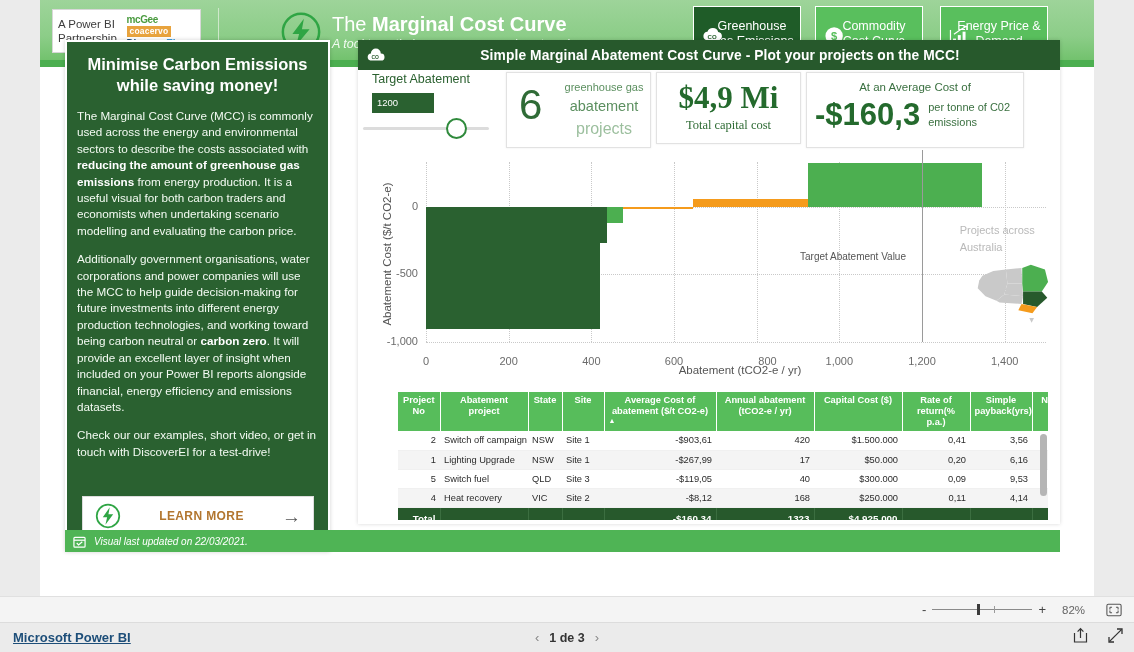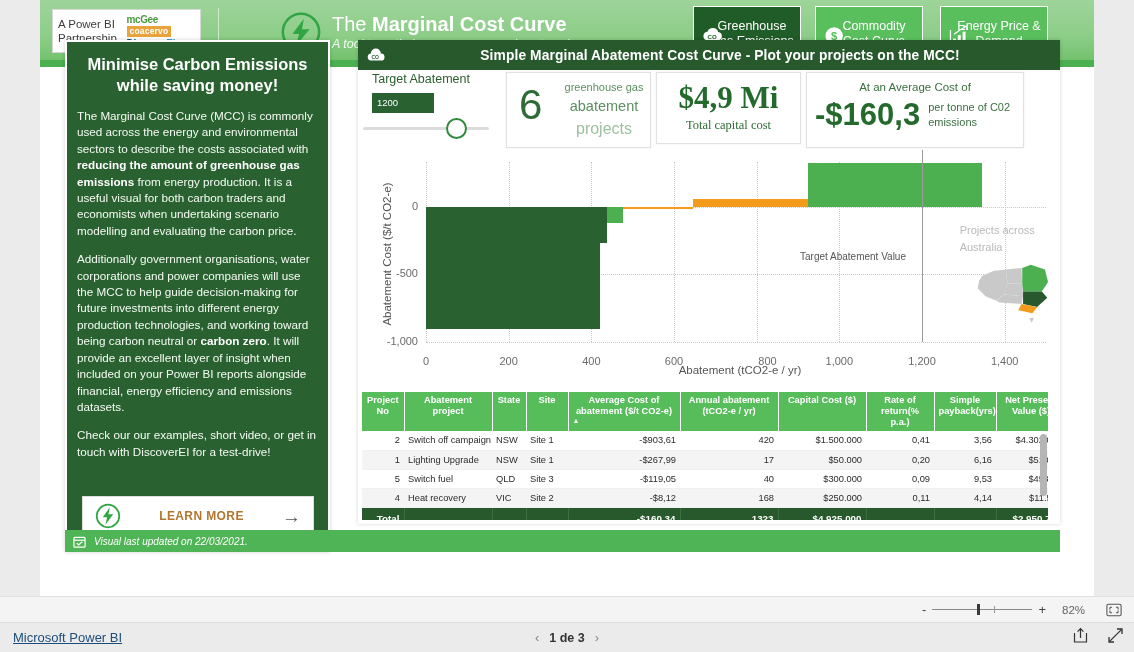--- a/index.html
+++ b/index.html
@@ -194,21 +194,21 @@
     position:absolute; font-size:10px; color:#555555; white-space:nowrap;
   }
   #maplbl {
     position:absolute; font-size:11px; color:#b9b9b9; text-align:left;
     width:110px; line-height:17px;
   }
   #ausmap { position:absolute; }
 
   
   #table { position:absolute; left:4px; top:352px; width:686px; height:128px; overflow:hidden; }
-  table { border-collapse:collapse; width:682px; table-layout:fixed; }
+  table { border-collapse:collapse; width:682px; table-layout:fixed;margin-left:36px; }
   thead th {
     background:#57bd5b; color:#ffffff; font-size:9.3px; font-weight:bold;
     padding:3px 4px; vertical-align:top; line-height:11px;
     border-right:1px solid #ffffff; height:38px;
   }
   thead th .sortmark { display:block; font-size:7px; line-height:7px; }
   tbody td {
     font-size:9.3px; color:#2b2b2b; padding:3px 4px; height:19px;
     border-bottom:1px solid #f0f0f0; background:#ffffff;
     white-space:nowrap; overflow:hidden;
@@ -248,21 +248,21 @@
   #zpct { font-size:11.5px; color:#666; margin-left:10px; width:30px; }
   #fitbtn { margin:0 12px 0 14px; width:16px; height:14px; cursor:pointer; }
 
   #statusbar {
     position:absolute; left:0; top:622px; width:1134px; height:30px;
     background:#ebebeb; border-top:1px solid #dcdcdc;
     display:flex; align-items:center;
   }
   #pbi-link {
     margin-left:13px; font-size:13px; color:#1d4e79;
-    text-decoration:underline; cursor:pointer;
+    text-decoration:underline; cursor:pointer;font-weight:bold;
   }
   #pager { position:absolute; left:0; right:0; display:flex; align-items:center; justify-content:center; }
   #pager .arrow { font-size:13px; color:#888; padding:0 10px; cursor:pointer; }
   #pager .lbl { font-size:12.5px; color:#333; font-weight:bold; }
   #sb-right { position:absolute; right:10px; display:flex; align-items:center; gap:18px; }
   #sb-right div { cursor:pointer; }
 </style>
 </head>
 <body>
 

